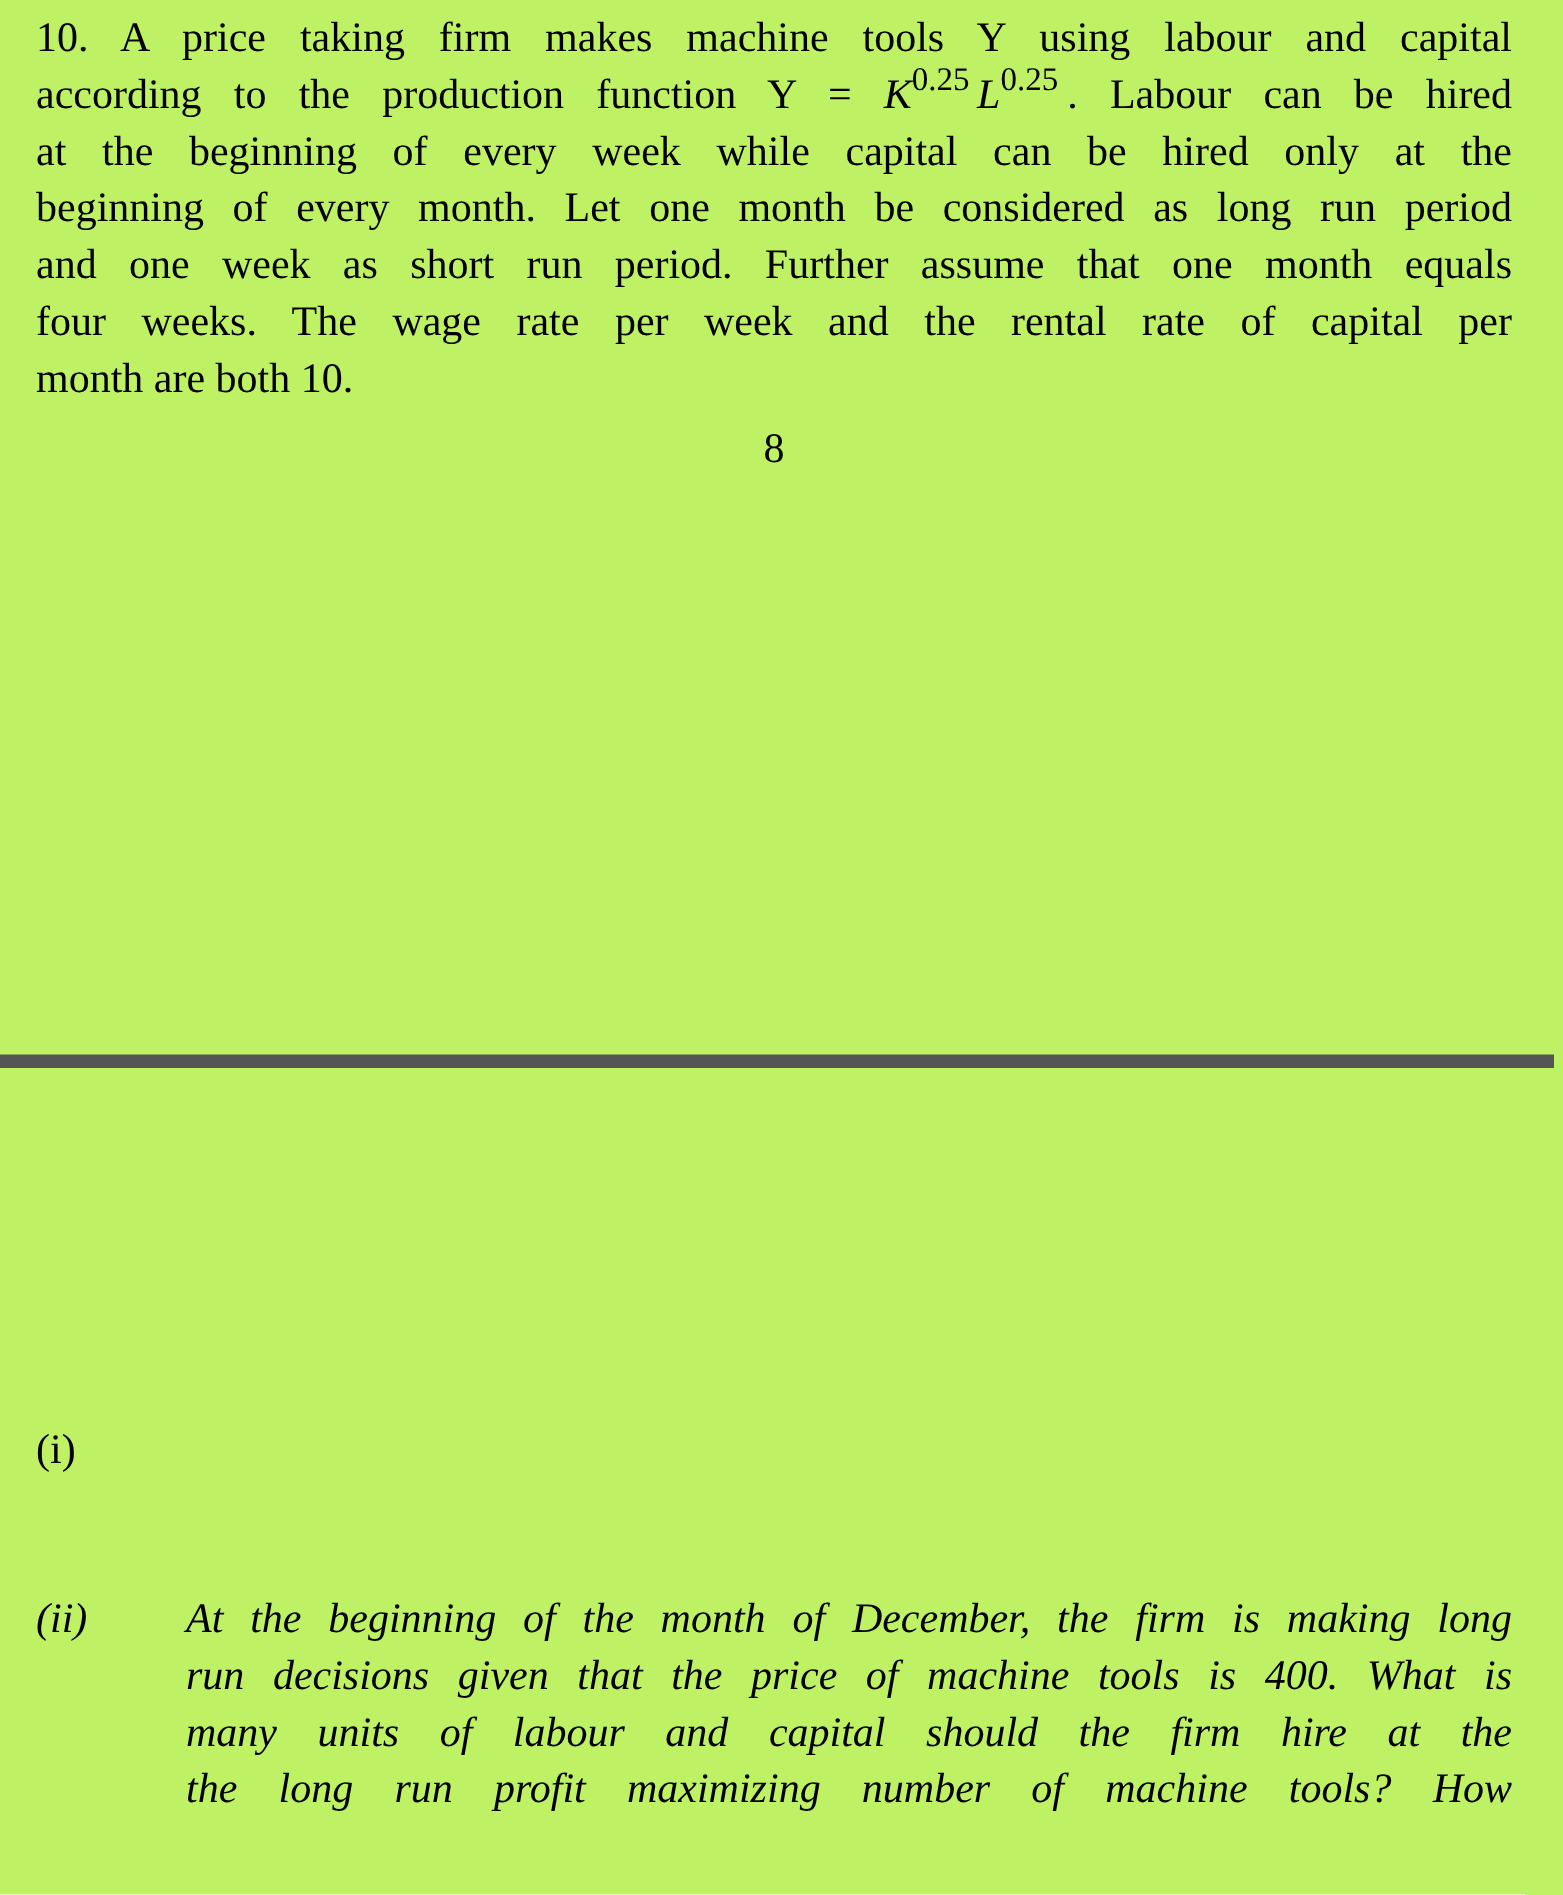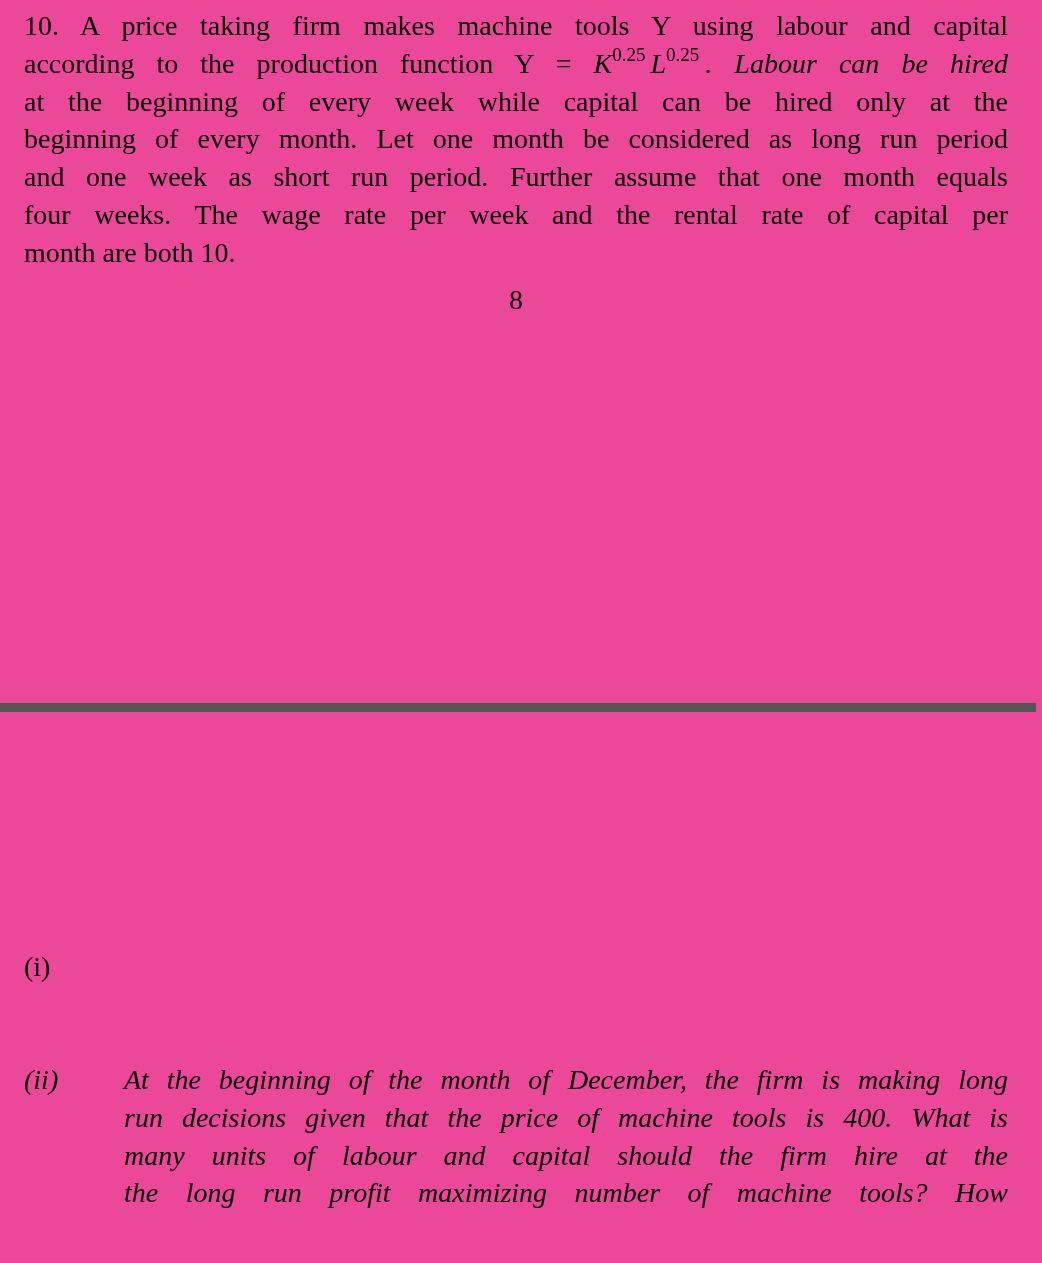--- a/index.html
+++ b/index.html
@@ -1,20 +1,20 @@
 <!DOCTYPE html>
 <html><head>
 <meta charset="utf-8">
 <style>
   html, body { margin: 0; padding: 0; background: #ffffff; }
   .page {
     position: relative;
     width: 1042px;
     height: 1263px;
-    background: #ec4899;
+    background: #bef264;
     font-family: "Liberation Serif", serif;
     color: #000000;
     overflow: hidden;
   }
   .textblock {
     position: absolute;
     left: 24px;
     width: 984px;
     font-size: 28px;
     line-height: 37.8px;
@@ -23,27 +23,27 @@
     text-align: justify;
     text-align-last: justify;
   }
   .line.leftalign {
     text-align: center;
     text-align-last: left;
   }
   .var { font-style: italic; }
   .var-l { margin-left: 5px; }
   sup.exp {
-    font-size: 19px;
+    font-size: 22px;
     line-height: 0;
     position: relative;
     top: -1px;
     vertical-align: super;
   }
-  .formula-suffix { margin-left: 6px; font-style: italic; }
+  .formula-suffix { margin-left: 6px; }
   .page-number {
     position: absolute;
     left: 24px;
     width: 984px;
     top: 281px;
     font-size: 28px;
     line-height: 37.8px;
     text-align: center;
   }
   .divider {

